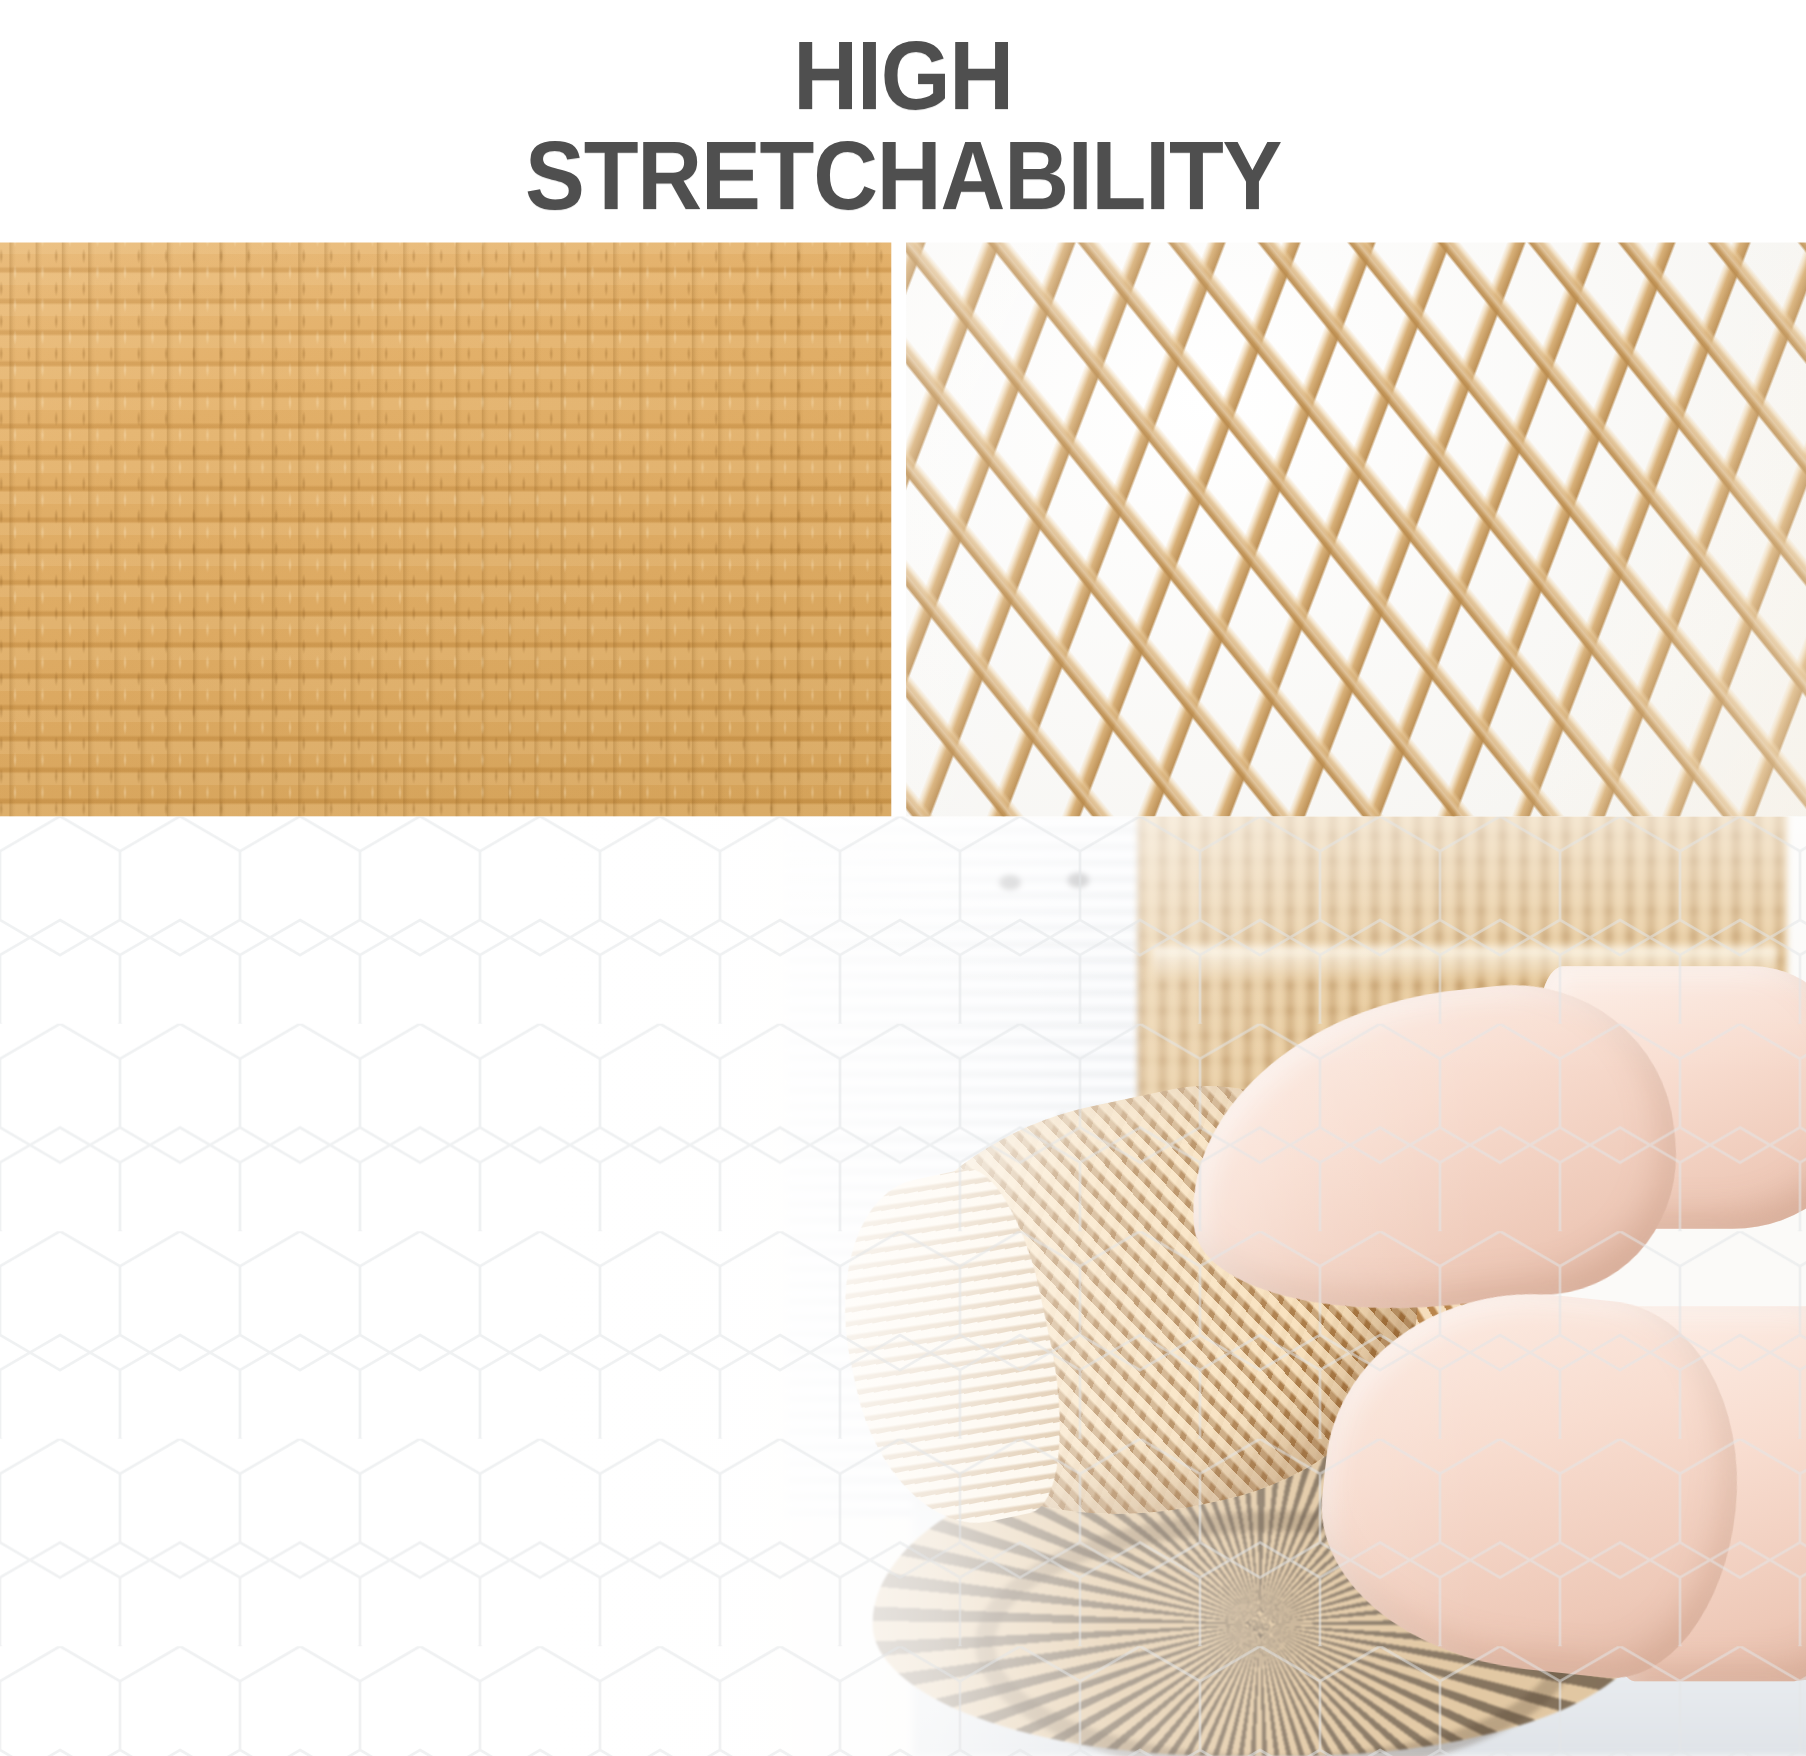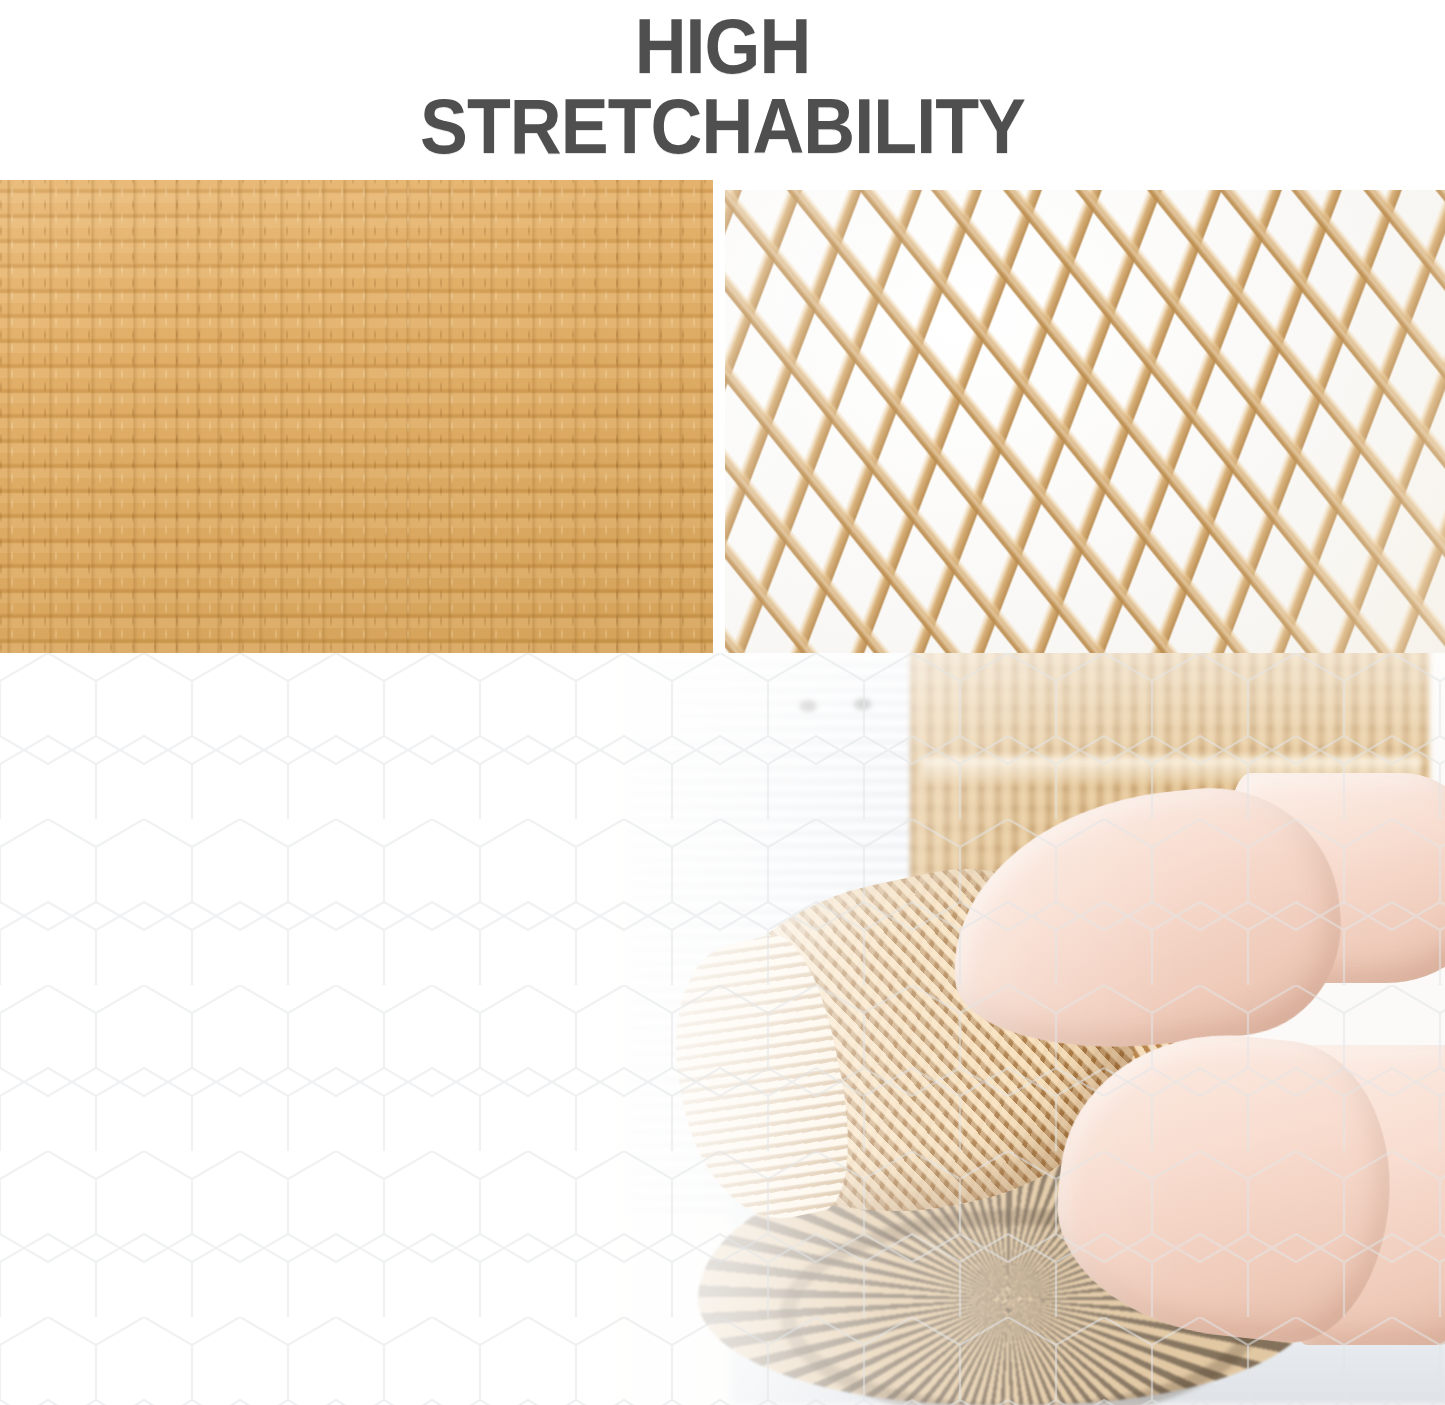--- a/index.html
+++ b/index.html
@@ -4,21 +4,21 @@
 <style>
   html,body{margin:0;padding:0;background:#fff;}
   body{
     width:1445px;height:1405px;position:relative;overflow:hidden;
     font-family:"Liberation Sans","DejaVu Sans",sans-serif;
     -webkit-font-smoothing:antialiased;
   }
 
   
   .header{
-    position:absolute;left:0;top:4px;width:1445px;height:176px;
+    position:absolute;left:0;top:18px;width:1445px;height:176px;
     background:#ffffff;z-index:6;
   }
   .header-title{
     position:absolute;left:0;top:0;width:1445px;
     text-align:center;
     color:#4f4f4f;
     font-weight:bold;
     font-size:78px;
     line-height:80px;
     letter-spacing:-1px;

